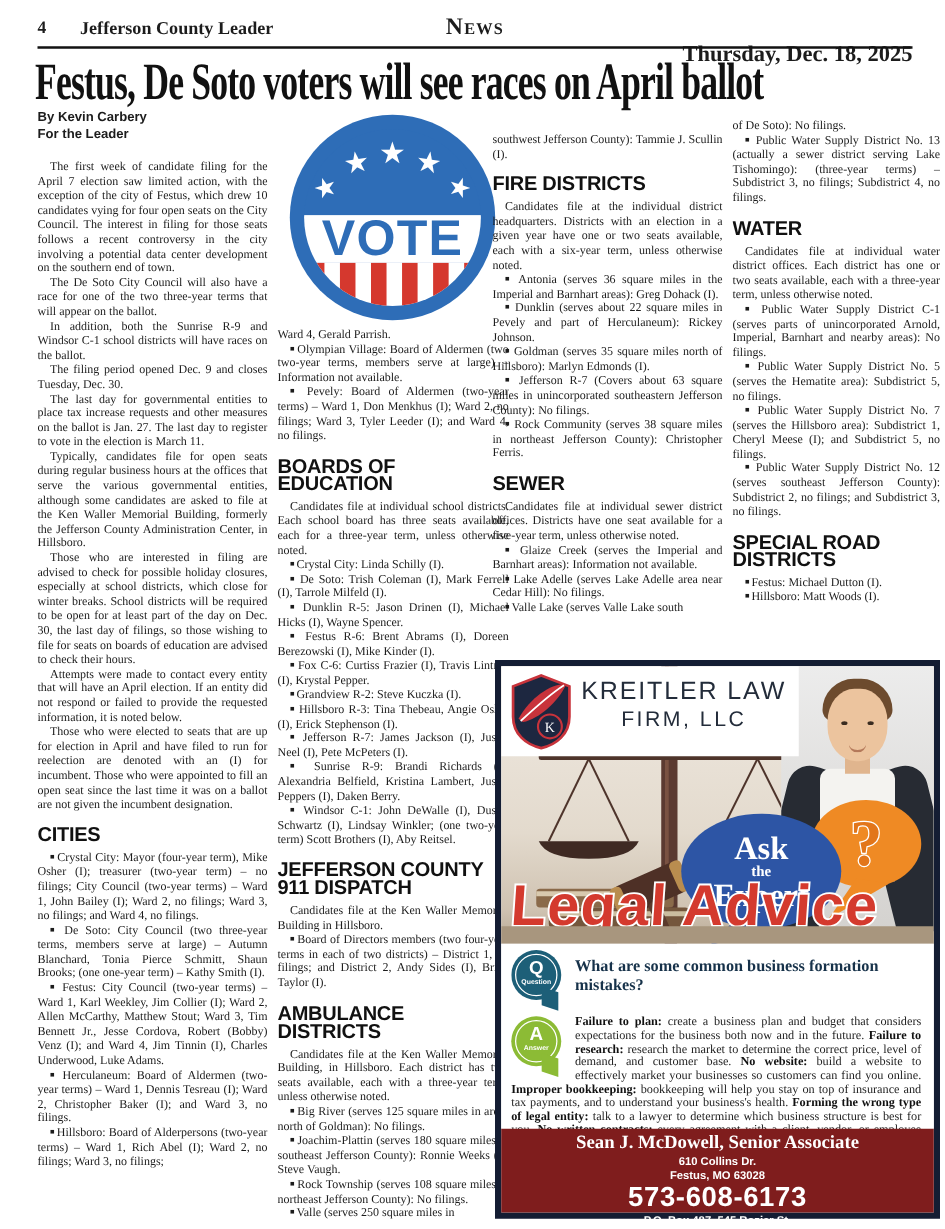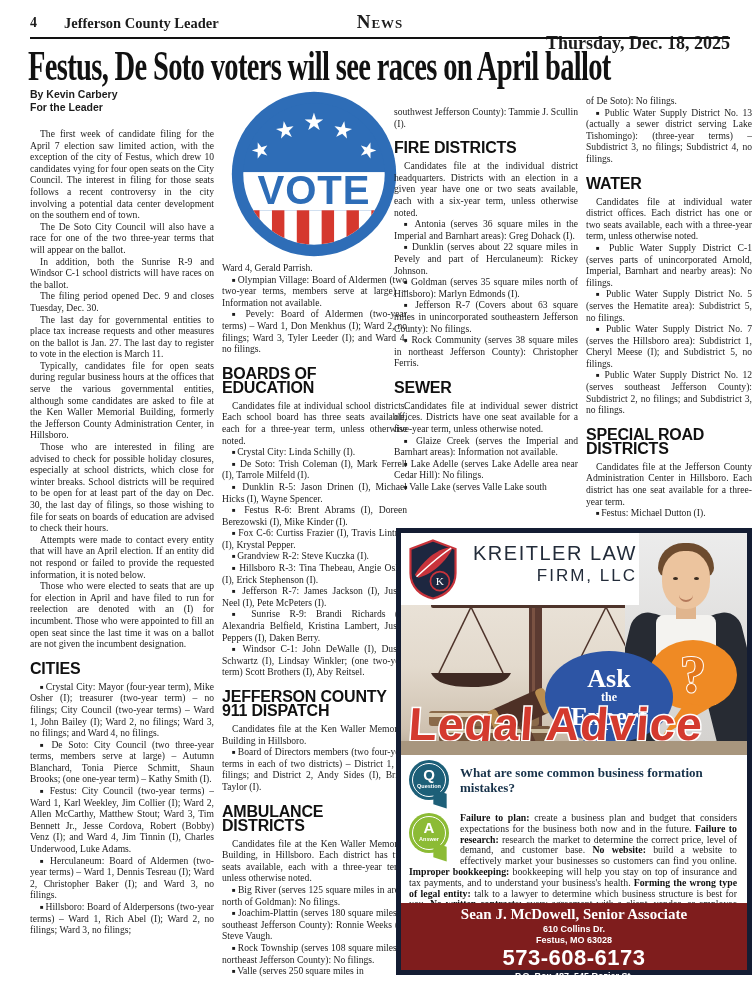--- a/index.html
+++ b/index.html
@@ -39,21 +39,21 @@
 
   
   .vote-logo{position:absolute;left:228px;top:88px;width:172px;height:172px;}
 
   
   .ad{position:absolute;left:396px;top:528px;width:356px;height:447px;
       background:#fff;border:5px solid #141d33;box-sizing:border-box;}
   .ad-photo{position:absolute;left:0;top:0;width:346px;height:222px;overflow:hidden;
             background:linear-gradient(#f0eae2 0%,#e3dacd 60%,#cfc2b1 88%,#b7a894 100%);}
   .ad-logoband{position:absolute;left:0;top:0;width:238px;height:72px;background:#fff;}
-  .firm-name{position:absolute;left:56px;top:9px;width:180px;text-align:right;
+  .firm-name{position:absolute;left:56px;top:9px;width:180px;text-align:center;
              font-family:"Liberation Sans",sans-serif;color:#232c3a;}
   .firm-name .l1{font-size:20px;letter-spacing:1.5px;font-weight:400;}
   .firm-name .l2{font-size:17px;letter-spacing:2px;font-weight:400;margin-top:1px;}
   .ad-man{position:absolute;right:0;top:0;width:122px;height:212px;
           background:linear-gradient(#ececec,#d4d2cf);overflow:hidden;}
   .man-hair{position:absolute;left:33px;top:10px;width:56px;height:34px;background:#6d4b2e;
             border-radius:28px 28px 10px 10px;}
   .man-face{position:absolute;left:37px;top:18px;width:48px;height:58px;background:#ecc49e;
             border-radius:45% 45% 48% 48%;}
   .man-eye{position:absolute;top:26px;width:5px;height:3px;background:#3a2c20;border-radius:50%;}
@@ -212,21 +212,20 @@
   <div id="col4" class="col">
       <p class="cont">of De Soto): No filings.</p>
       <p class="bullet"><span class="sq">■ </span>Public Water Supply District No. 13 (actually a sewer district serving Lake Tishomingo): (three-year terms) – Subdistrict 3, no filings; Subdistrict 4, no filings.</p>
       <h3 class="colhead">WATER</h3>
       <p class="p">Candidates file at individual water district offices. Each district has one or two seats available, each with a three-year term, unless otherwise noted.</p>
       <p class="bullet"><span class="sq">■ </span>Public Water Supply District C-1 (serves parts of unincorporated Arnold, Imperial, Barnhart and nearby areas): No filings.</p>
       <p class="bullet"><span class="sq">■ </span>Public Water Supply District No. 5 (serves the Hematite area): Subdistrict 5, no filings.</p>
       <p class="bullet"><span class="sq">■ </span>Public Water Supply District No. 7 (serves the Hillsboro area): Subdistrict 1, Cheryl Meese (I); and Subdistrict 5, no filings.</p>
       <p class="bullet"><span class="sq">■ </span>Public Water Supply District No. 12 (serves southeast Jefferson County): Subdistrict 2, no filings; and Subdistrict 3, no filings.</p>
       <h3 class="colhead">SPECIAL ROAD DISTRICTS</h3>
-      <p class="p">Candidates file at the Jefferson County Administration Center in Hillsboro. Each district has one seat available for a three-year term.</p>
       <p class="bullet"><span class="sq">■ </span>Festus: Michael Dutton (I).</p>
       <p class="bullet"><span class="sq">■ </span>Hillsboro: Matt Woods (I).</p>
     </div>
 
   <div class="ad">
 
     <div class="ad-photo">
 
       <svg style="position:absolute;left:0;top:0;" width="280" height="222" viewBox="0 0 280 222">
         <rect x="128" y="0" width="13" height="210" fill="#5b3a31"></rect>

